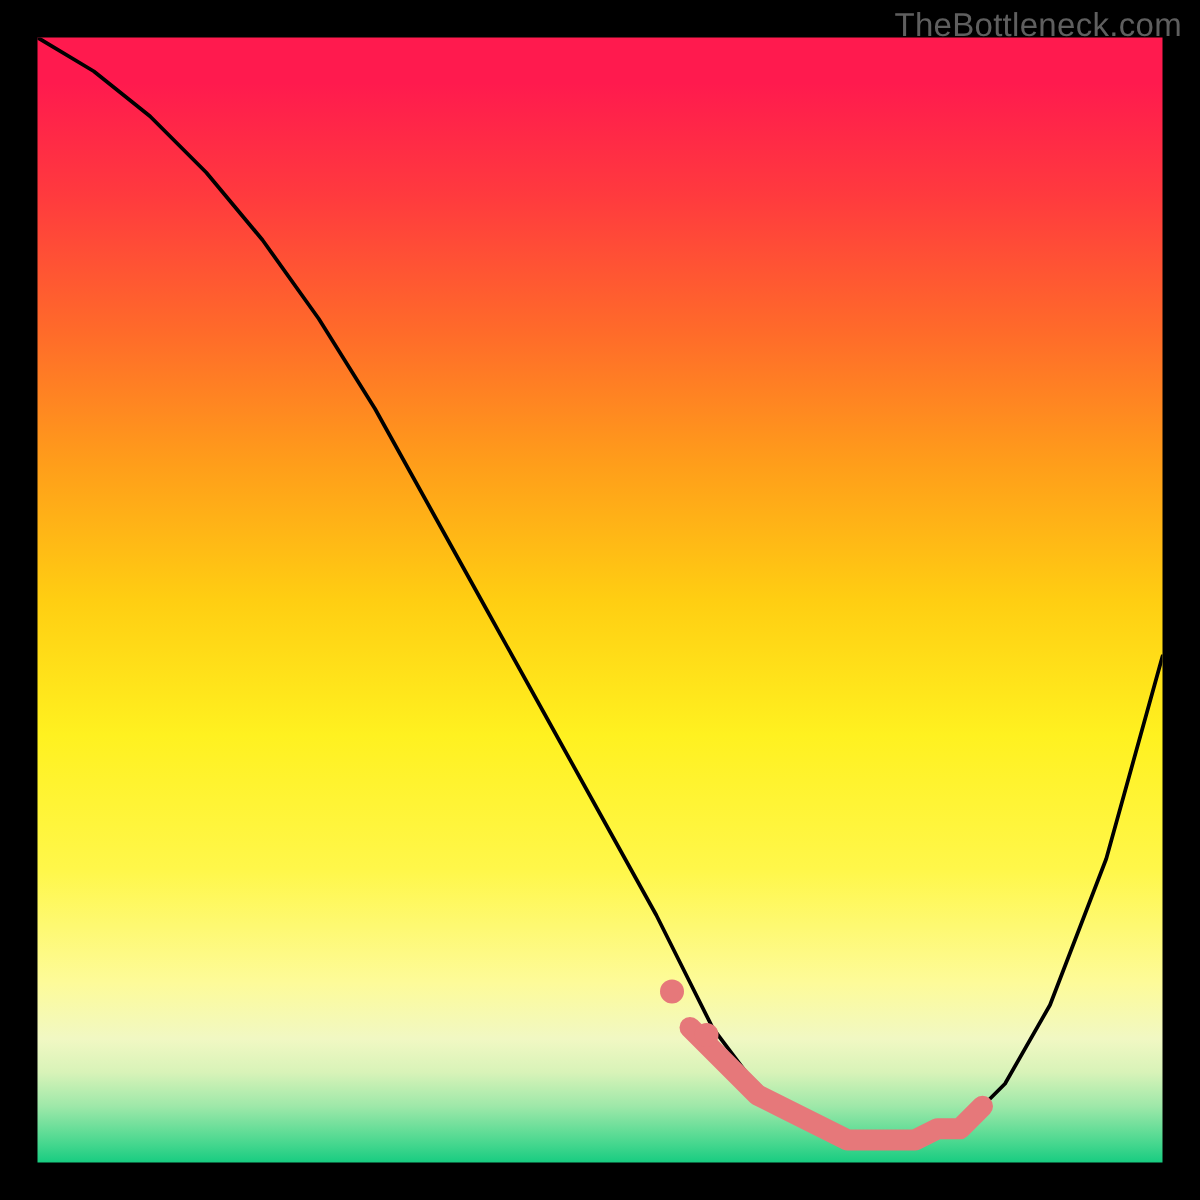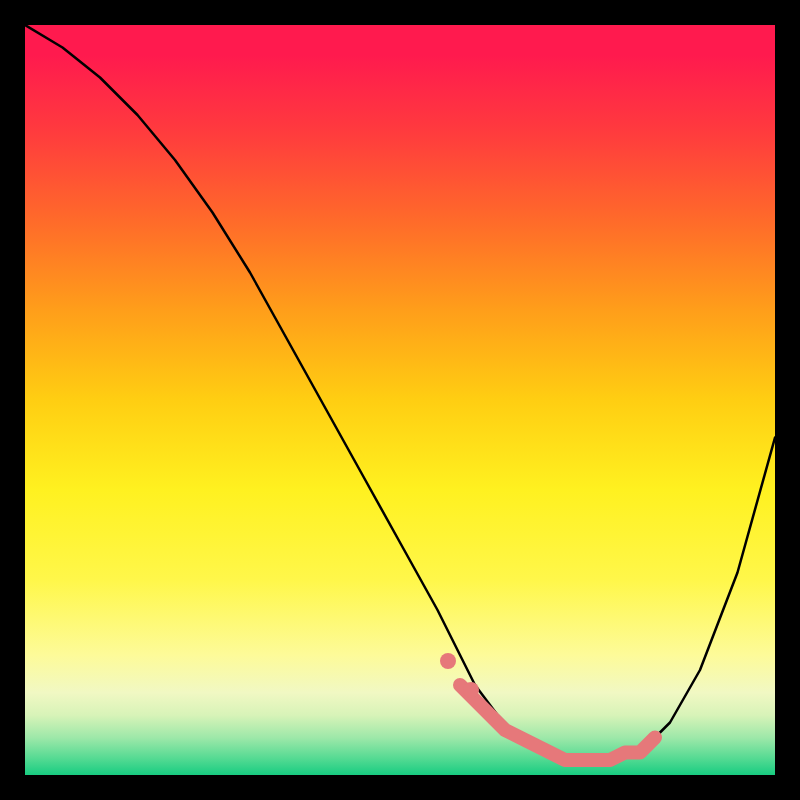--- a/index.html
+++ b/index.html
@@ -64,20 +64,21 @@
     width: 100%;
     height: 100%;
     z-index: 5;
   }
 </style>
 </head>
 <body>
 
 <div class="frame">
 
+  <div class="watermark">TheBottleneck.com</div>
 
   <div class="plot-outer">
     <div class="plot-inner"></div>
 
     <svg class="curves" viewBox="0 0 750 750" preserveAspectRatio="none">
       <path d="M0.0 0.0 L37.5 22.5 L75.0 52.5 L112.5 90.0 L150.0 135.0 L187.5 187.5 L225.0 247.5 L262.5 315.0 L300.0 382.5 L337.5 450.0 L375.0 517.5 L412.5 585.0 L435.0 630.0 L450.0 660.0 L472.5 690.0 L495.0 712.5 L525.0 727.5 L555.0 735.0 L585.0 735.0 L615.0 727.5 L645.0 697.5 L675.0 645.0 L712.5 547.5 L750.0 412.5" fill="none" stroke="#000" stroke-width="2.5" stroke-linecap="round" stroke-linejoin="round"></path>
       <path d="M435.0 660.0 L450.0 675.0 L465.0 690.0 L480.0 705.0 L495.0 712.5 L510.0 720.0 L525.0 727.5 L540.0 735.0 L555.0 735.0 L570.0 735.0 L585.0 735.0 L600.0 727.5 L615.0 727.5 L630.0 712.5" fill="none" stroke="#e6787a" stroke-width="14" stroke-linecap="round" stroke-linejoin="round"></path>
 
       <circle r="8" fill="#e6787a" cx="423.0" cy="636.0"></circle>
       <circle r="8" fill="#e6787a" cx="446.0" cy="665.0"></circle>

